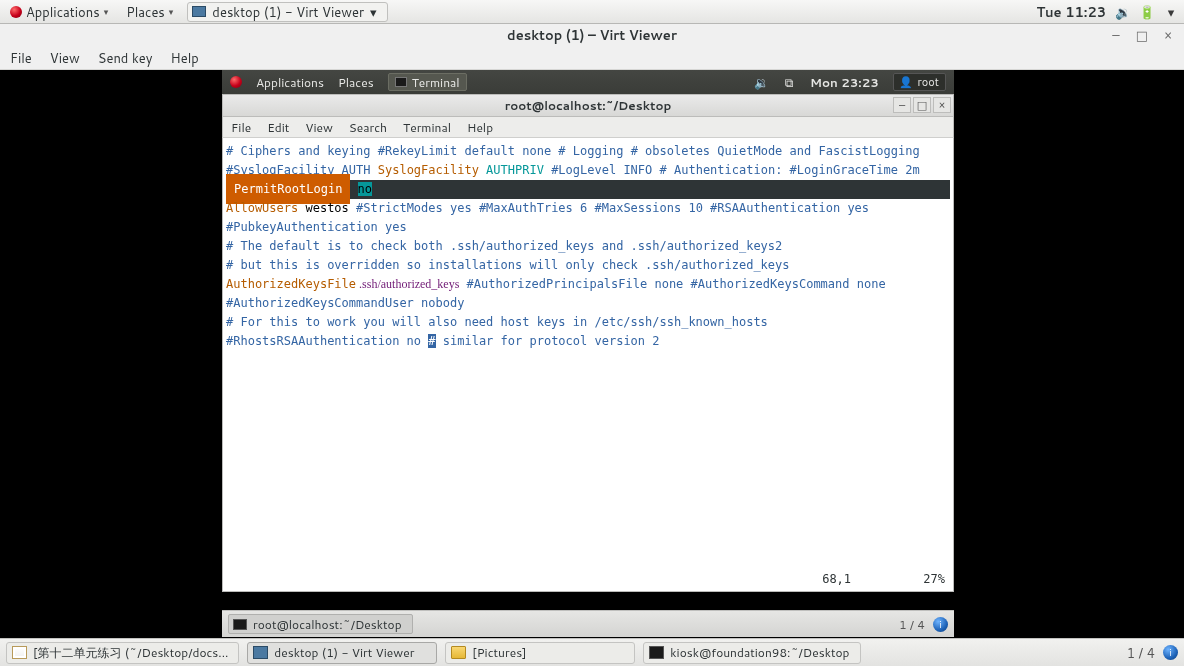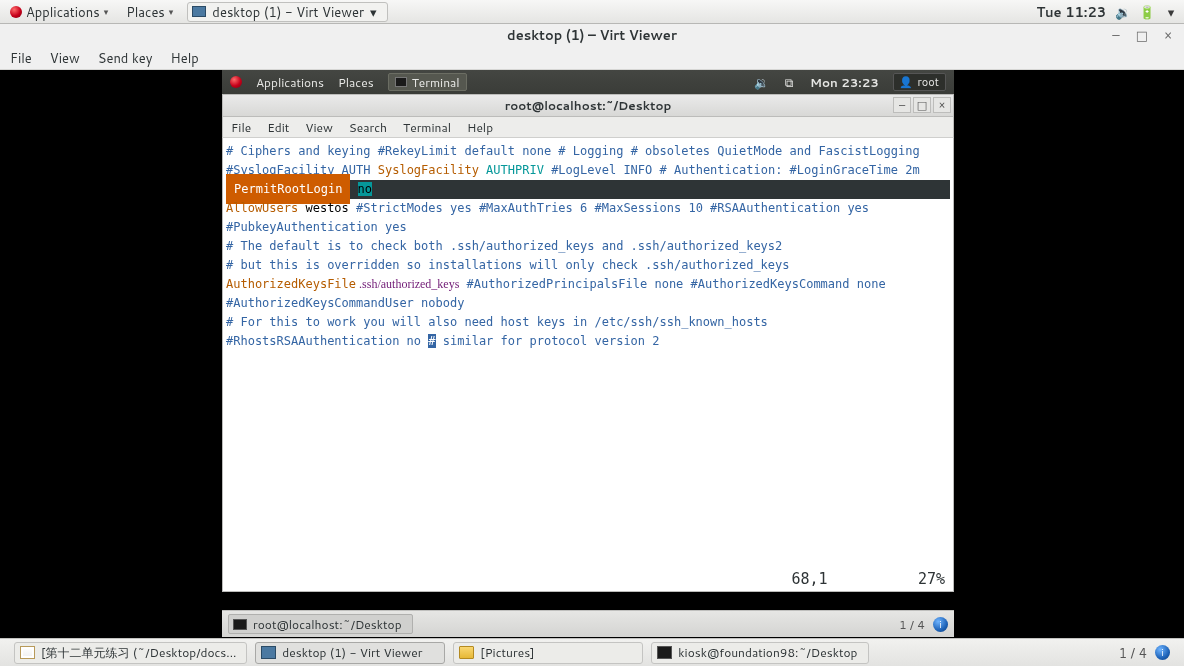--- a/index.html
+++ b/index.html
@@ -42,30 +42,30 @@
   .line{white-space:pre;}
   .c-comment{color:#3465a4;}
   .c-key{color:#b55c00;}  
   .c-cyan{color:#06989a;}
   .c-black{color:#701a75;font-family:Liberation Serif, serif;}
   .c-user{color:#000;}
   .hl-line{background:#2e3436;color:#d3d7cf;display:block;width:100%;}
   .hl-line .k{background:#ce5c00;color:#fff;padding:8px;}
   .hl-line .v{background:#06989a;color:#000;}
   .cursor-box{background:#3465a4;color:#fff;}
-  .status{position:absolute;bottom:2px;right:8px;color:#2e3436;font-family:"DejaVu Sans Mono",monospace;font-size:15px;white-space:pre;}
+  .status{position:absolute;bottom:2px;right:8px;color:#2e3436;font-family:"DejaVu Sans Mono",monospace;font-size:12px;white-space:pre;}
   
   .guest-btm{position:absolute;left:222px;top:540px;height:27px;width:732px;background:linear-gradient(#e6e6e4,#d4d4d2);border-top:1px solid #bfbfbd;display:flex;align-items:center;padding:0 6px;gap:8px;font-size:12px;}
   .guest-btm .task{display:flex;align-items:center;gap:6px;background:#d0d0ce;border:1px solid #b0b0ae;padding:1px 10px 1px 4px;border-radius:2px;height:20px;}
   .guest-btm .term-ico{width:14px;height:11px;background:#1a1a1a;border:1px solid #555;display:inline-block;}
   .guest-btm .spacer{flex:1;}
   .guest-btm .ws{color:#555;}
   .blue-dot{width:15px;height:15px;border-radius:50%;background:radial-gradient(circle at 35% 30%,#6fb4ff,#1e63b8 60%,#0b3a77);display:inline-flex;align-items:center;justify-content:center;color:#fff;font-size:9px;}
   
-  .host-bottom{ height:28px; width:100%; background:linear-gradient(#f1f1ef,#e3e3e1);border-top:1px solid #c2c2c0;display:flex;align-items:center;padding:0 14px;gap:8px;}
+  .host-bottom{ height:28px; width:100%; background:linear-gradient(#f1f1ef,#e3e3e1);border-top:1px solid #c2c2c0;display:flex;align-items:center;padding:0 6px;gap:8px;}
   .host-bottom .tbtn{display:flex;align-items:center;gap:6px;background:#ecece9;border:1px solid #c4c4c2;padding:1px 10px 1px 5px;border-radius:3px;height:22px;min-width:190px;font-size:12px;}
   .host-bottom .tbtn.active{background:#e0e0de;border-color:#a8a8a6;}
   .ic{width:15px;height:13px;display:inline-block;}
   .ic.doc{background:linear-gradient(#fff,#f0f0f0);border:1px solid #b89a5a;box-shadow:inset 0 0 0 2px #fff;}
   .ic.win{background:#4b79a1;border:1px solid #2b4b66;}
   .ic.fold{background:linear-gradient(#f9d772,#e6b836);border:1px solid #b48a20;border-radius:1px;}
   .ic.term{background:#1a1a1a;border:1px solid #555;}
   .host-bottom .spacer{flex:1;}
 </style>
 </head>

